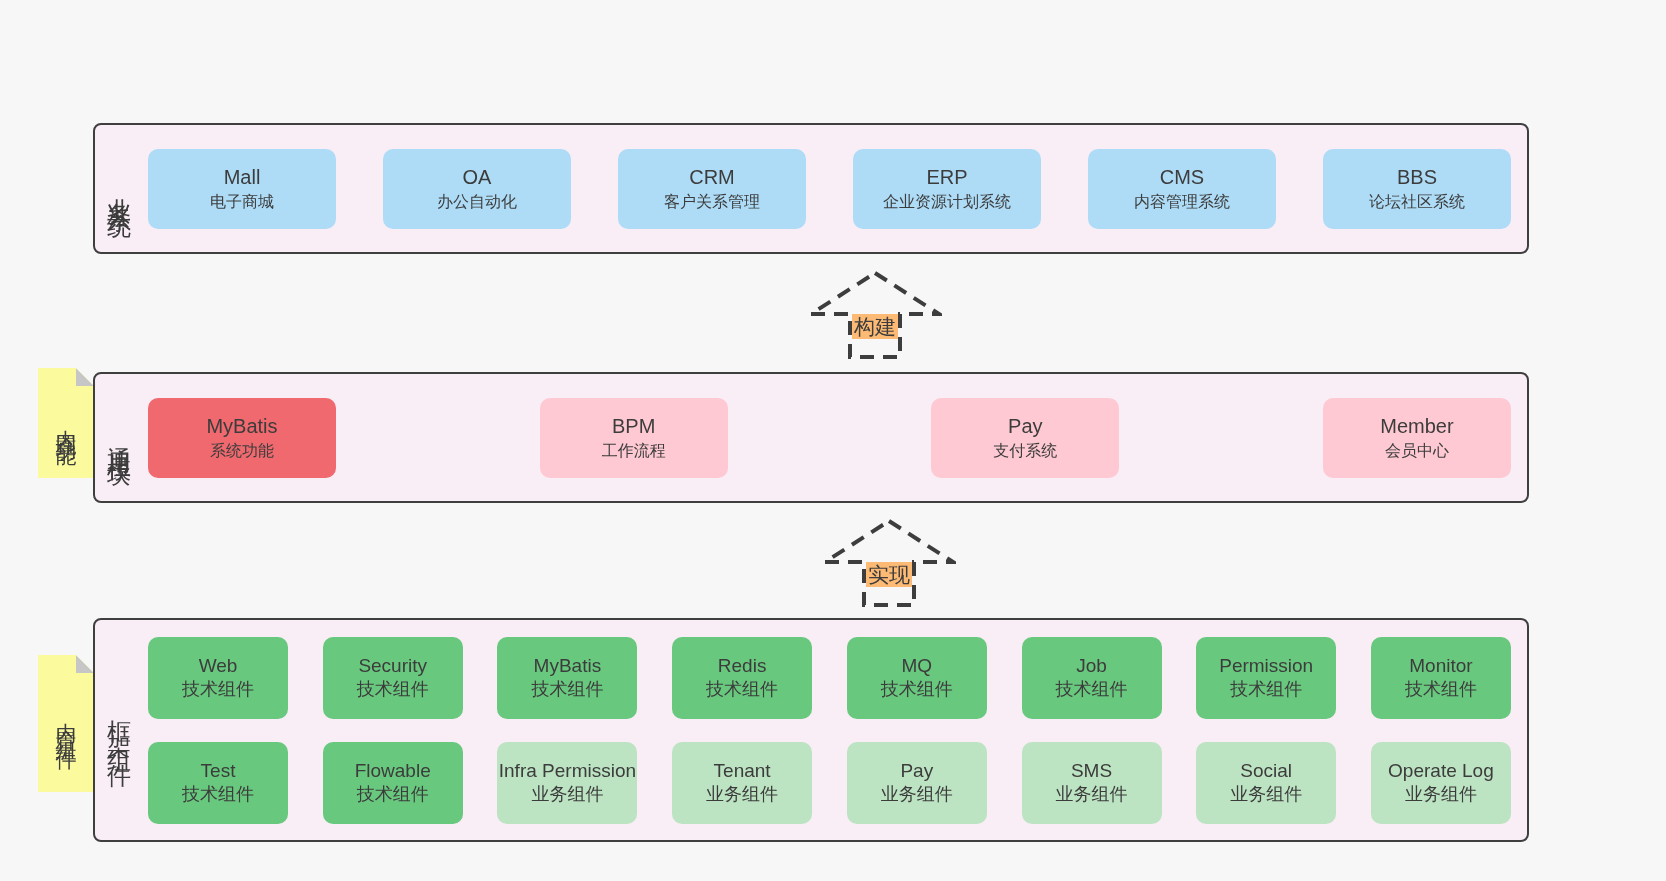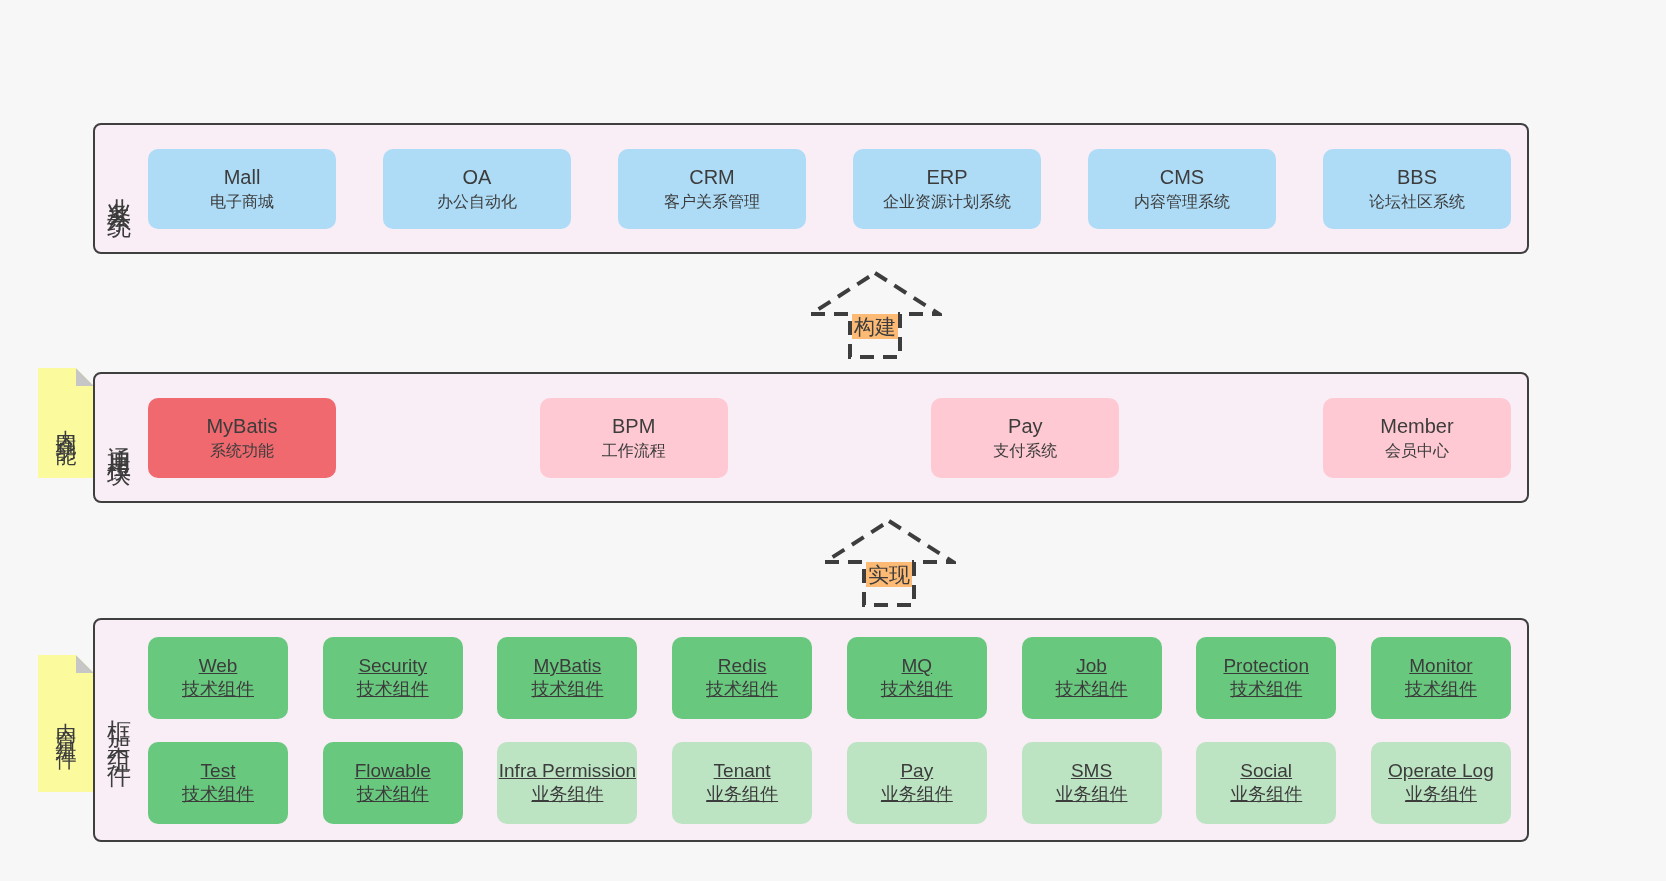--- a/index.html
+++ b/index.html
@@ -60,21 +60,21 @@
   .card {
     display: flex;
     flex-direction: column;
     justify-content: center;
     align-items: center;
     text-align: center;
     border-radius: 10px;
     box-sizing: border-box;
   }
   .panel-1 .card, .panel-2 .card { width: 188px; height: 80px; }
-  .panel-3 .card { width: 140px; height: 82px; text-decoration: underline; }
+  .panel-3 .card { width: 140px; height: 82px; }
 
   .card-title { font-size: 20px; line-height: 1.38; }
   .card-sub   { font-size: 16px; line-height: 1.38; }
   .panel-3 .card-title { font-size: 19px; line-height: 1.28; }
   .panel-3 .card-sub   { font-size: 18px; line-height: 1.28; }
 
   .blue   { background: #aedcf7; }
   .red    { background: #f0696e; }
   .pink   { background: #fec9d2; }
   .green  { background: #68c97e; }
@@ -227,21 +227,21 @@
         </div>
         <div class="card green">
           <div class="card-title">MQ</div>
           <div class="card-sub">技术组件</div>
         </div>
         <div class="card green">
           <div class="card-title">Job</div>
           <div class="card-sub">技术组件</div>
         </div>
         <div class="card green">
-          <div class="card-title">Protection</div>
+          <div class="card-title">Permission</div>
           <div class="card-sub">技术组件</div>
         </div>
         <div class="card green">
           <div class="card-title">Monitor</div>
           <div class="card-sub">技术组件</div>
         </div>
       </div>
       <div class="boxes">
         <div class="card green">
           <div class="card-title">Test</div>

